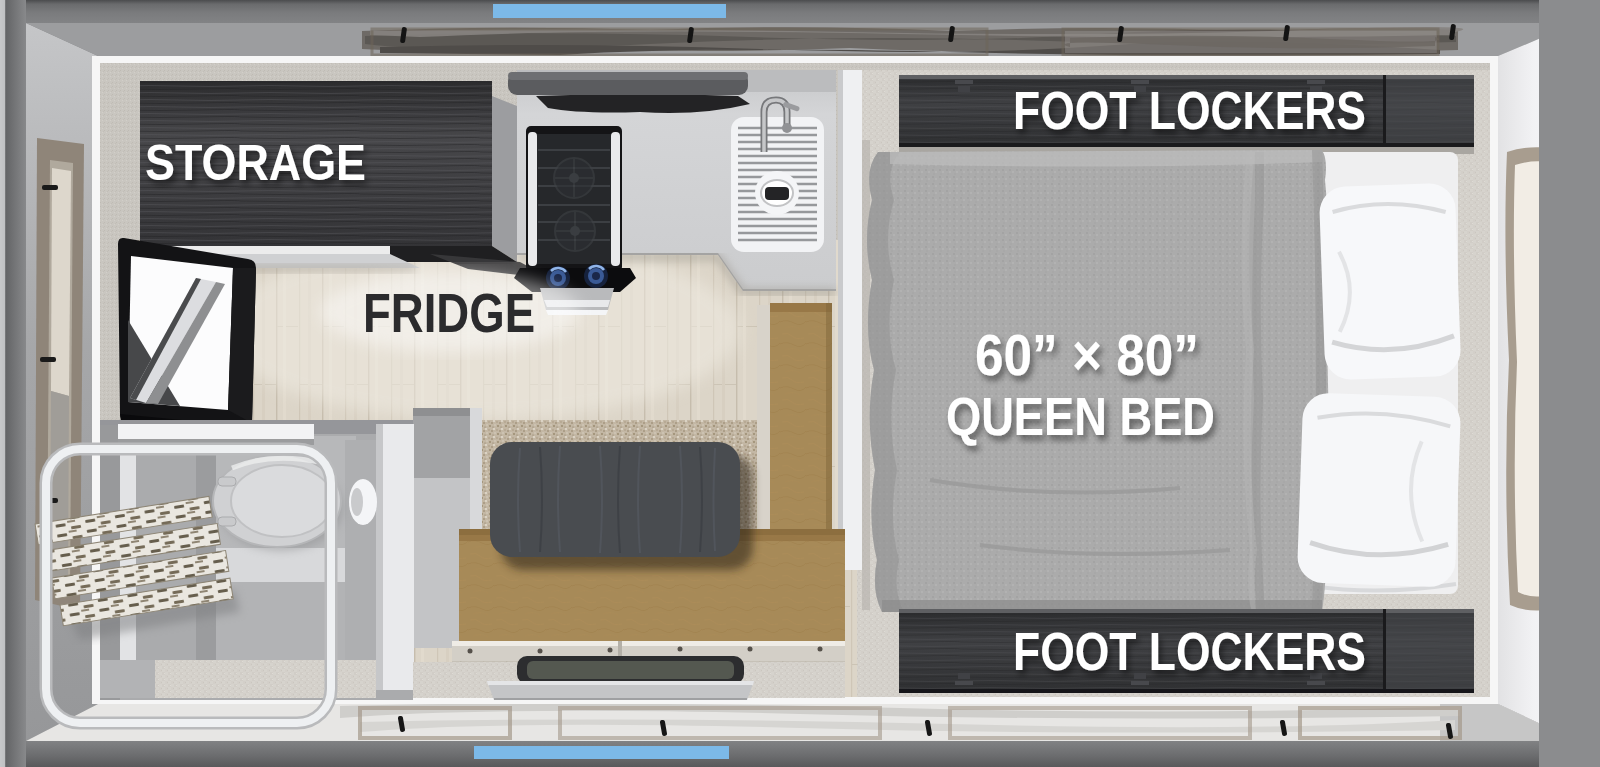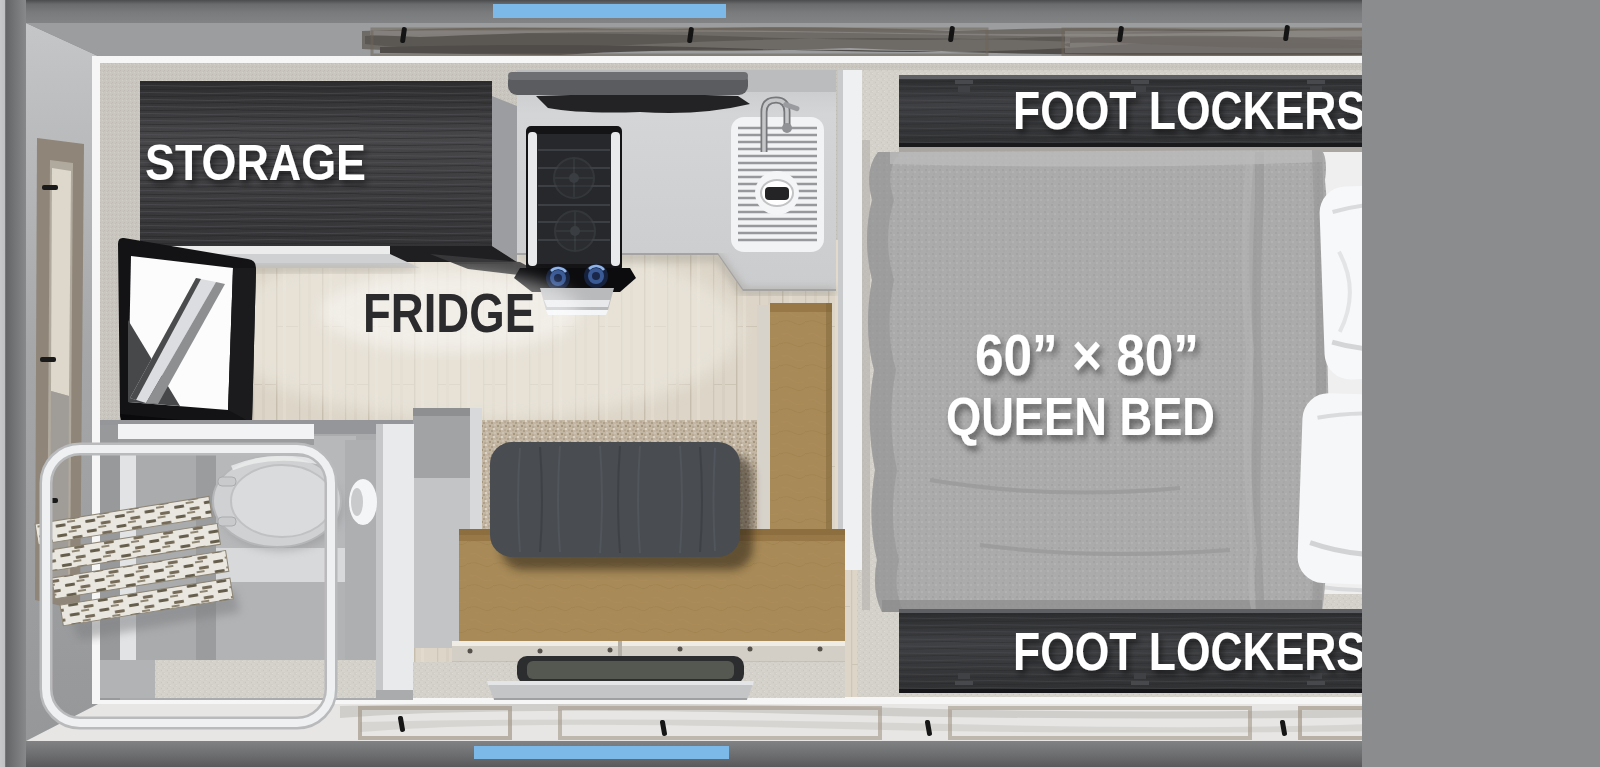--- a/index.html
+++ b/index.html
@@ -1,16 +1,16 @@
 <!DOCTYPE html>
 <html><head>
 <meta charset="utf-8">
 <style>
   html,body{margin:0;padding:0;background:#8b8c8e;}
-  #stage{width:1362px;height:767px;position:relative;overflow:hidden;}
+  #stage{width:1539px;height:767px;position:relative;overflow:hidden;}
   svg{display:block;}
   text{font-family:"Liberation Sans",sans-serif;}
 </style>
 </head>
 <body>
 <div id="stage">
 <svg width="1600" height="767" viewBox="0 0 1600 767">
 <defs>
   <linearGradient id="borderTop" x1="0" y1="0" x2="0" y2="1">
     <stop offset="0" stop-color="#4b4c4e"></stop>

